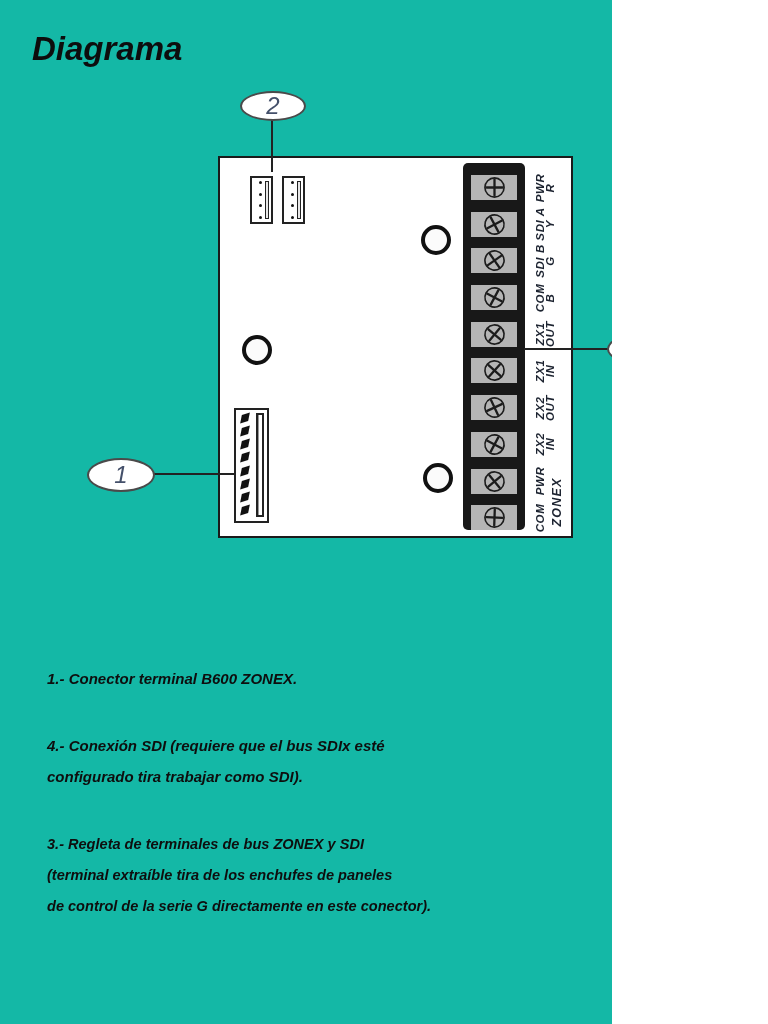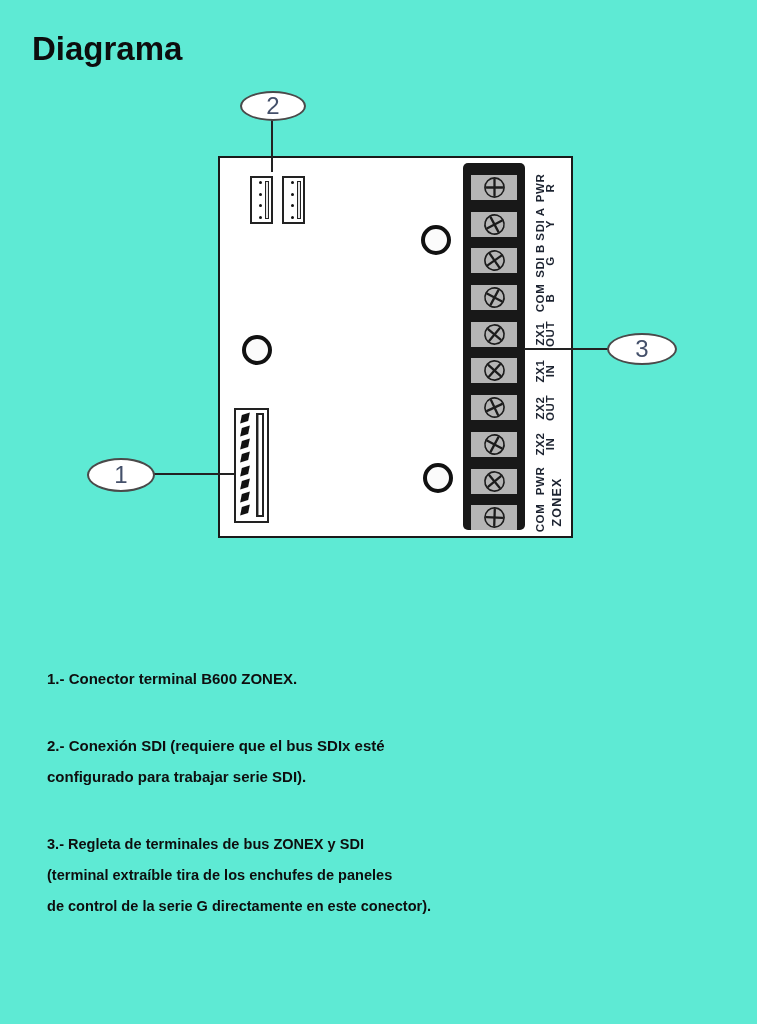--- a/index.html
+++ b/index.html
@@ -1,18 +1,18 @@
 <!DOCTYPE html>
 <html><head>
 <meta charset="utf-8">
 <style>
   html,body { margin:0; padding:0; background:#ffffff; }
   #page {
-    position:relative; width:757px; height:1024px; background:#5eead4;
-    font-family:"Liberation Sans", sans-serif; color:#111; overflow:hidden;
+    position:relative; width:612px; height:1024px; background:#14b8a6;
+    font-family:"Liberation Sans", sans-serif; color:#111; overflow:hidden;font-style:italic;
   }
   
   .page-title {
     position:absolute; left:32px; top:30px;
     font-size:33px; font-weight:bold; color:#0d0d0d; letter-spacing:0px;
   }
   
   .board {
     position:absolute; left:218px; top:156px; width:355px; height:382px;
     border:2px solid #1a1a1a; background:#ffffff; box-sizing:border-box;
@@ -333,22 +333,22 @@
   </div>
   <div class="callout co3">
     <span class="num">3</span>
   </div>
 
   <div class="notes">
     <p>
       <span>1.- Conector terminal B600 ZONEX.</span>
     </p>
     <p>
-      <span>2.- Conexión SDI (requiere que el bus SDIx esté</span><br>
-      <span>configurado para trabajar serie SDI).</span>
+      <span>4.- Conexión SDI (requiere que el bus SDIx esté</span><br>
+      <span>configurado tira trabajar como SDI).</span>
     </p>
     <p class="condensed">
       <span>3.- Regleta de terminales de bus ZONEX y SDI</span><br>
       <span>(terminal extraíble tira de los enchufes de paneles</span><br>
       <span>de control de la serie G directamente en este conector).</span>
     </p>
   </div>
 
 </div>
 

